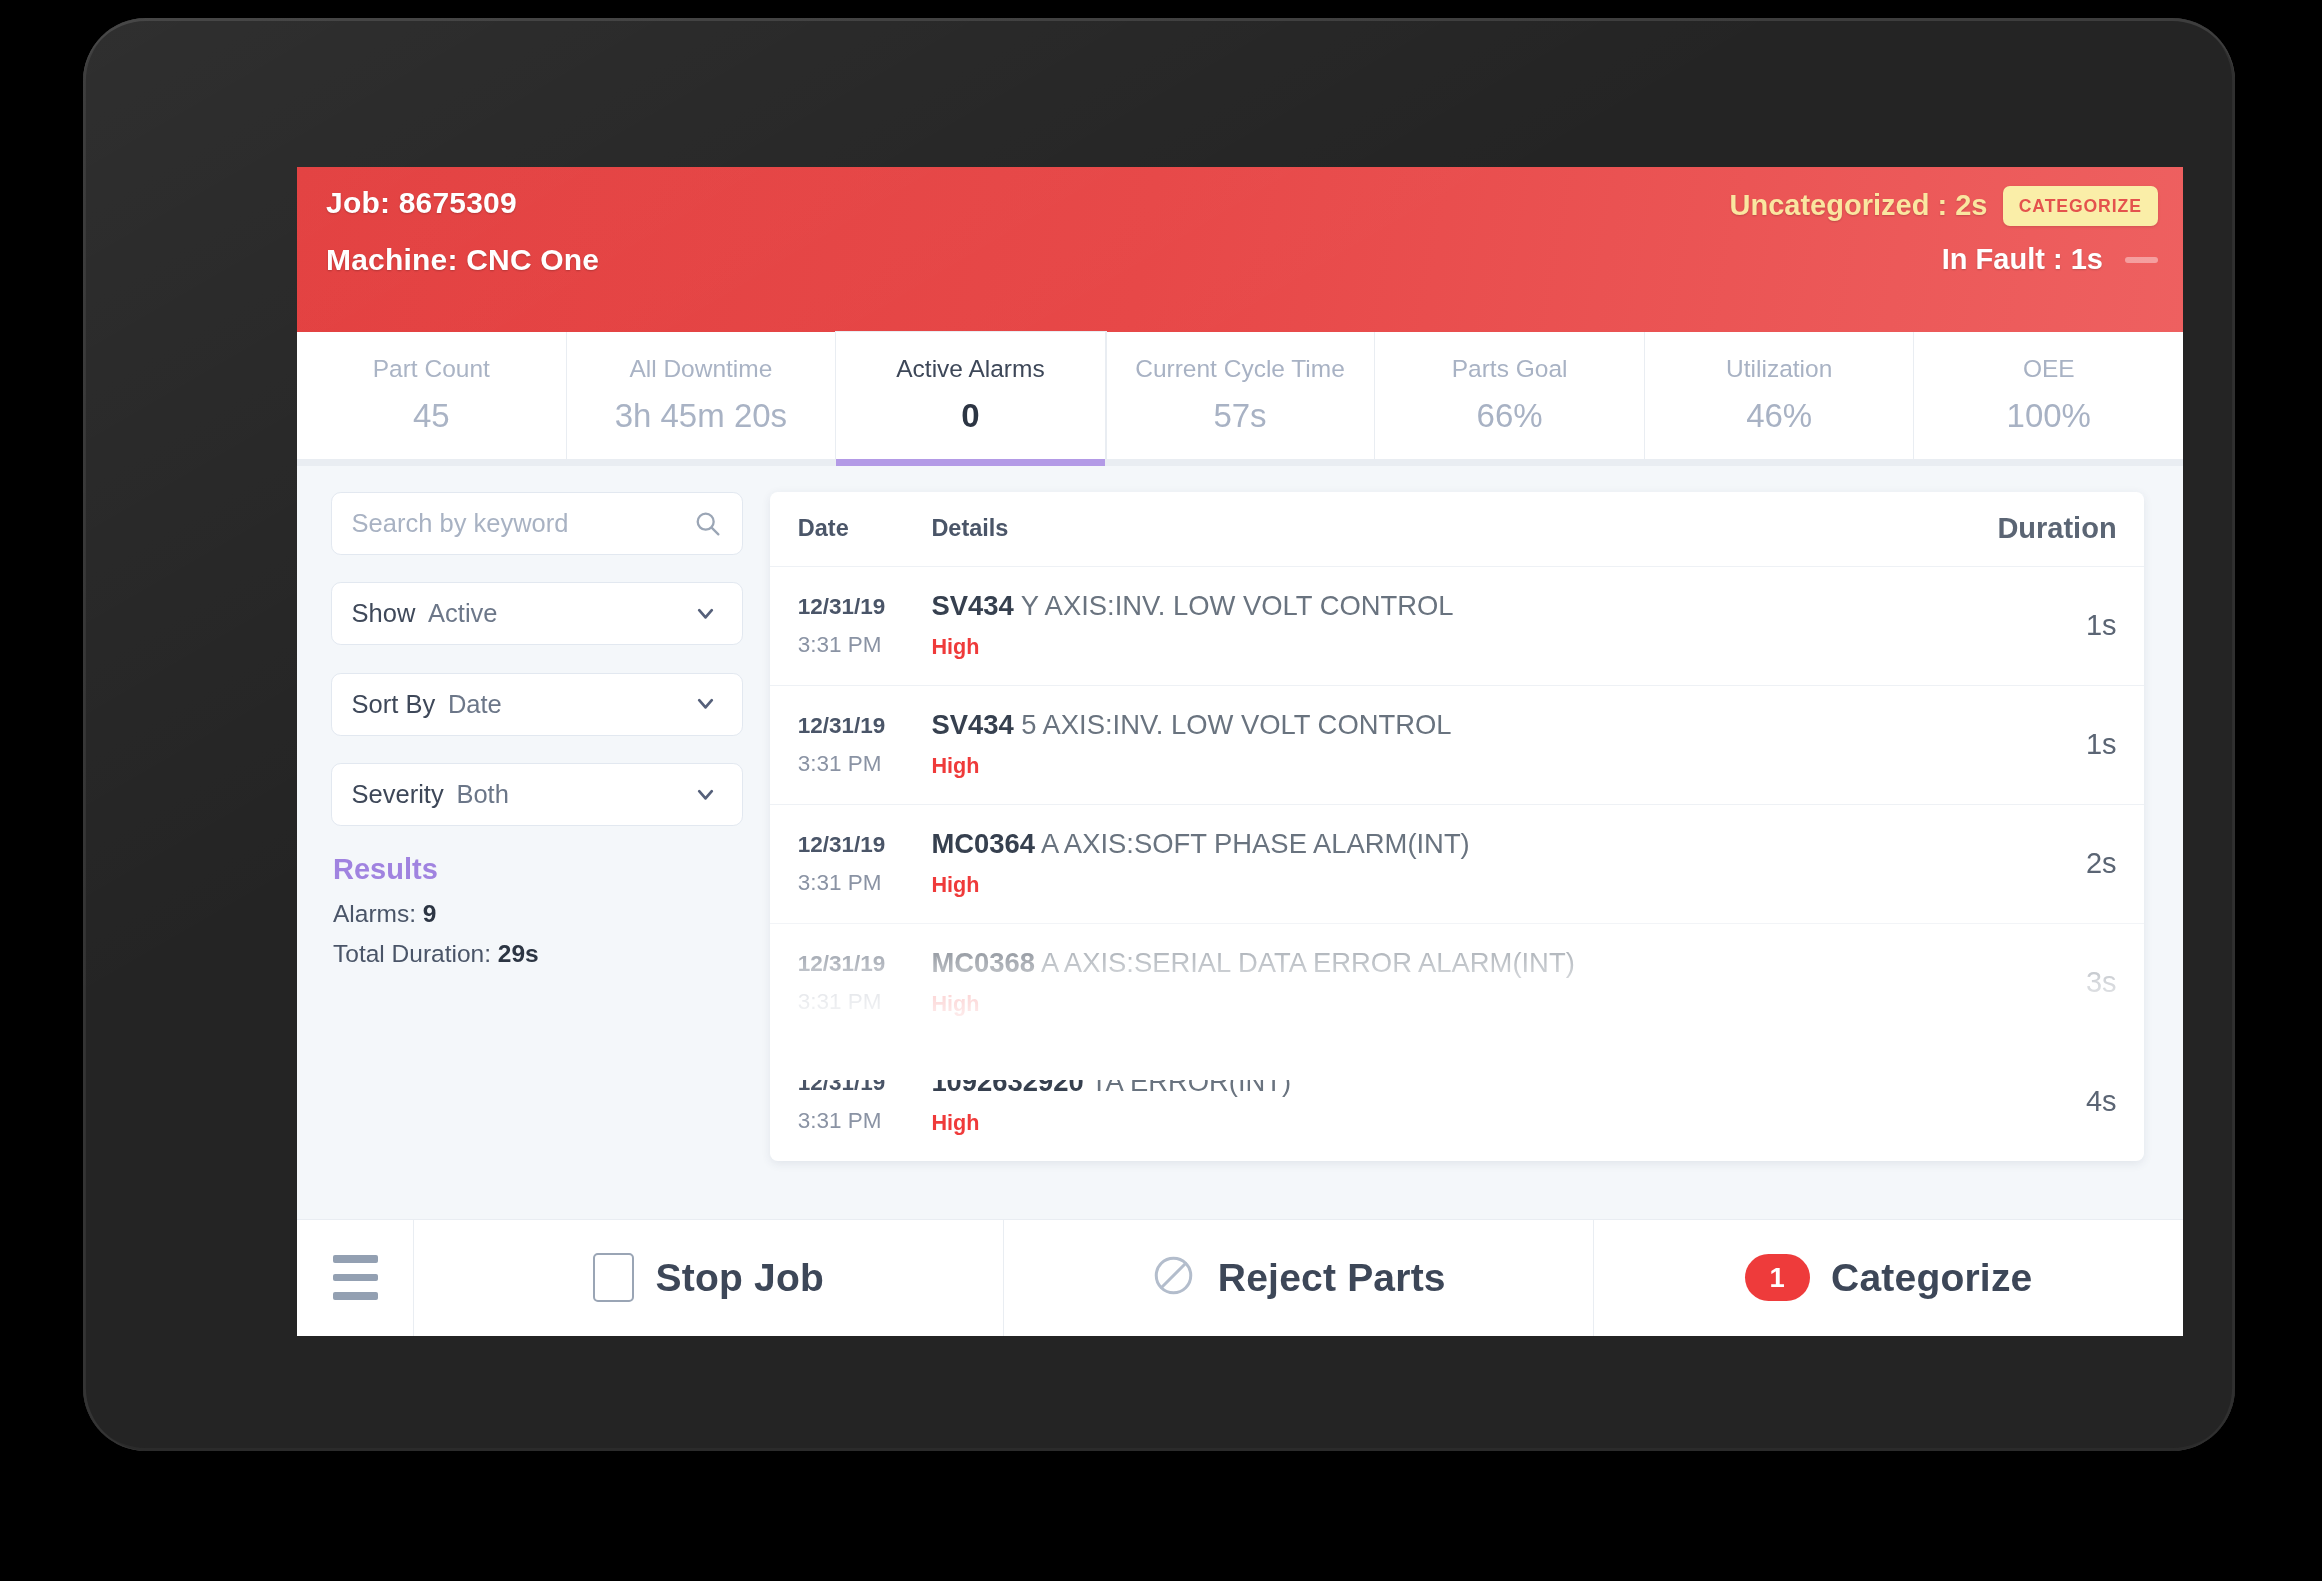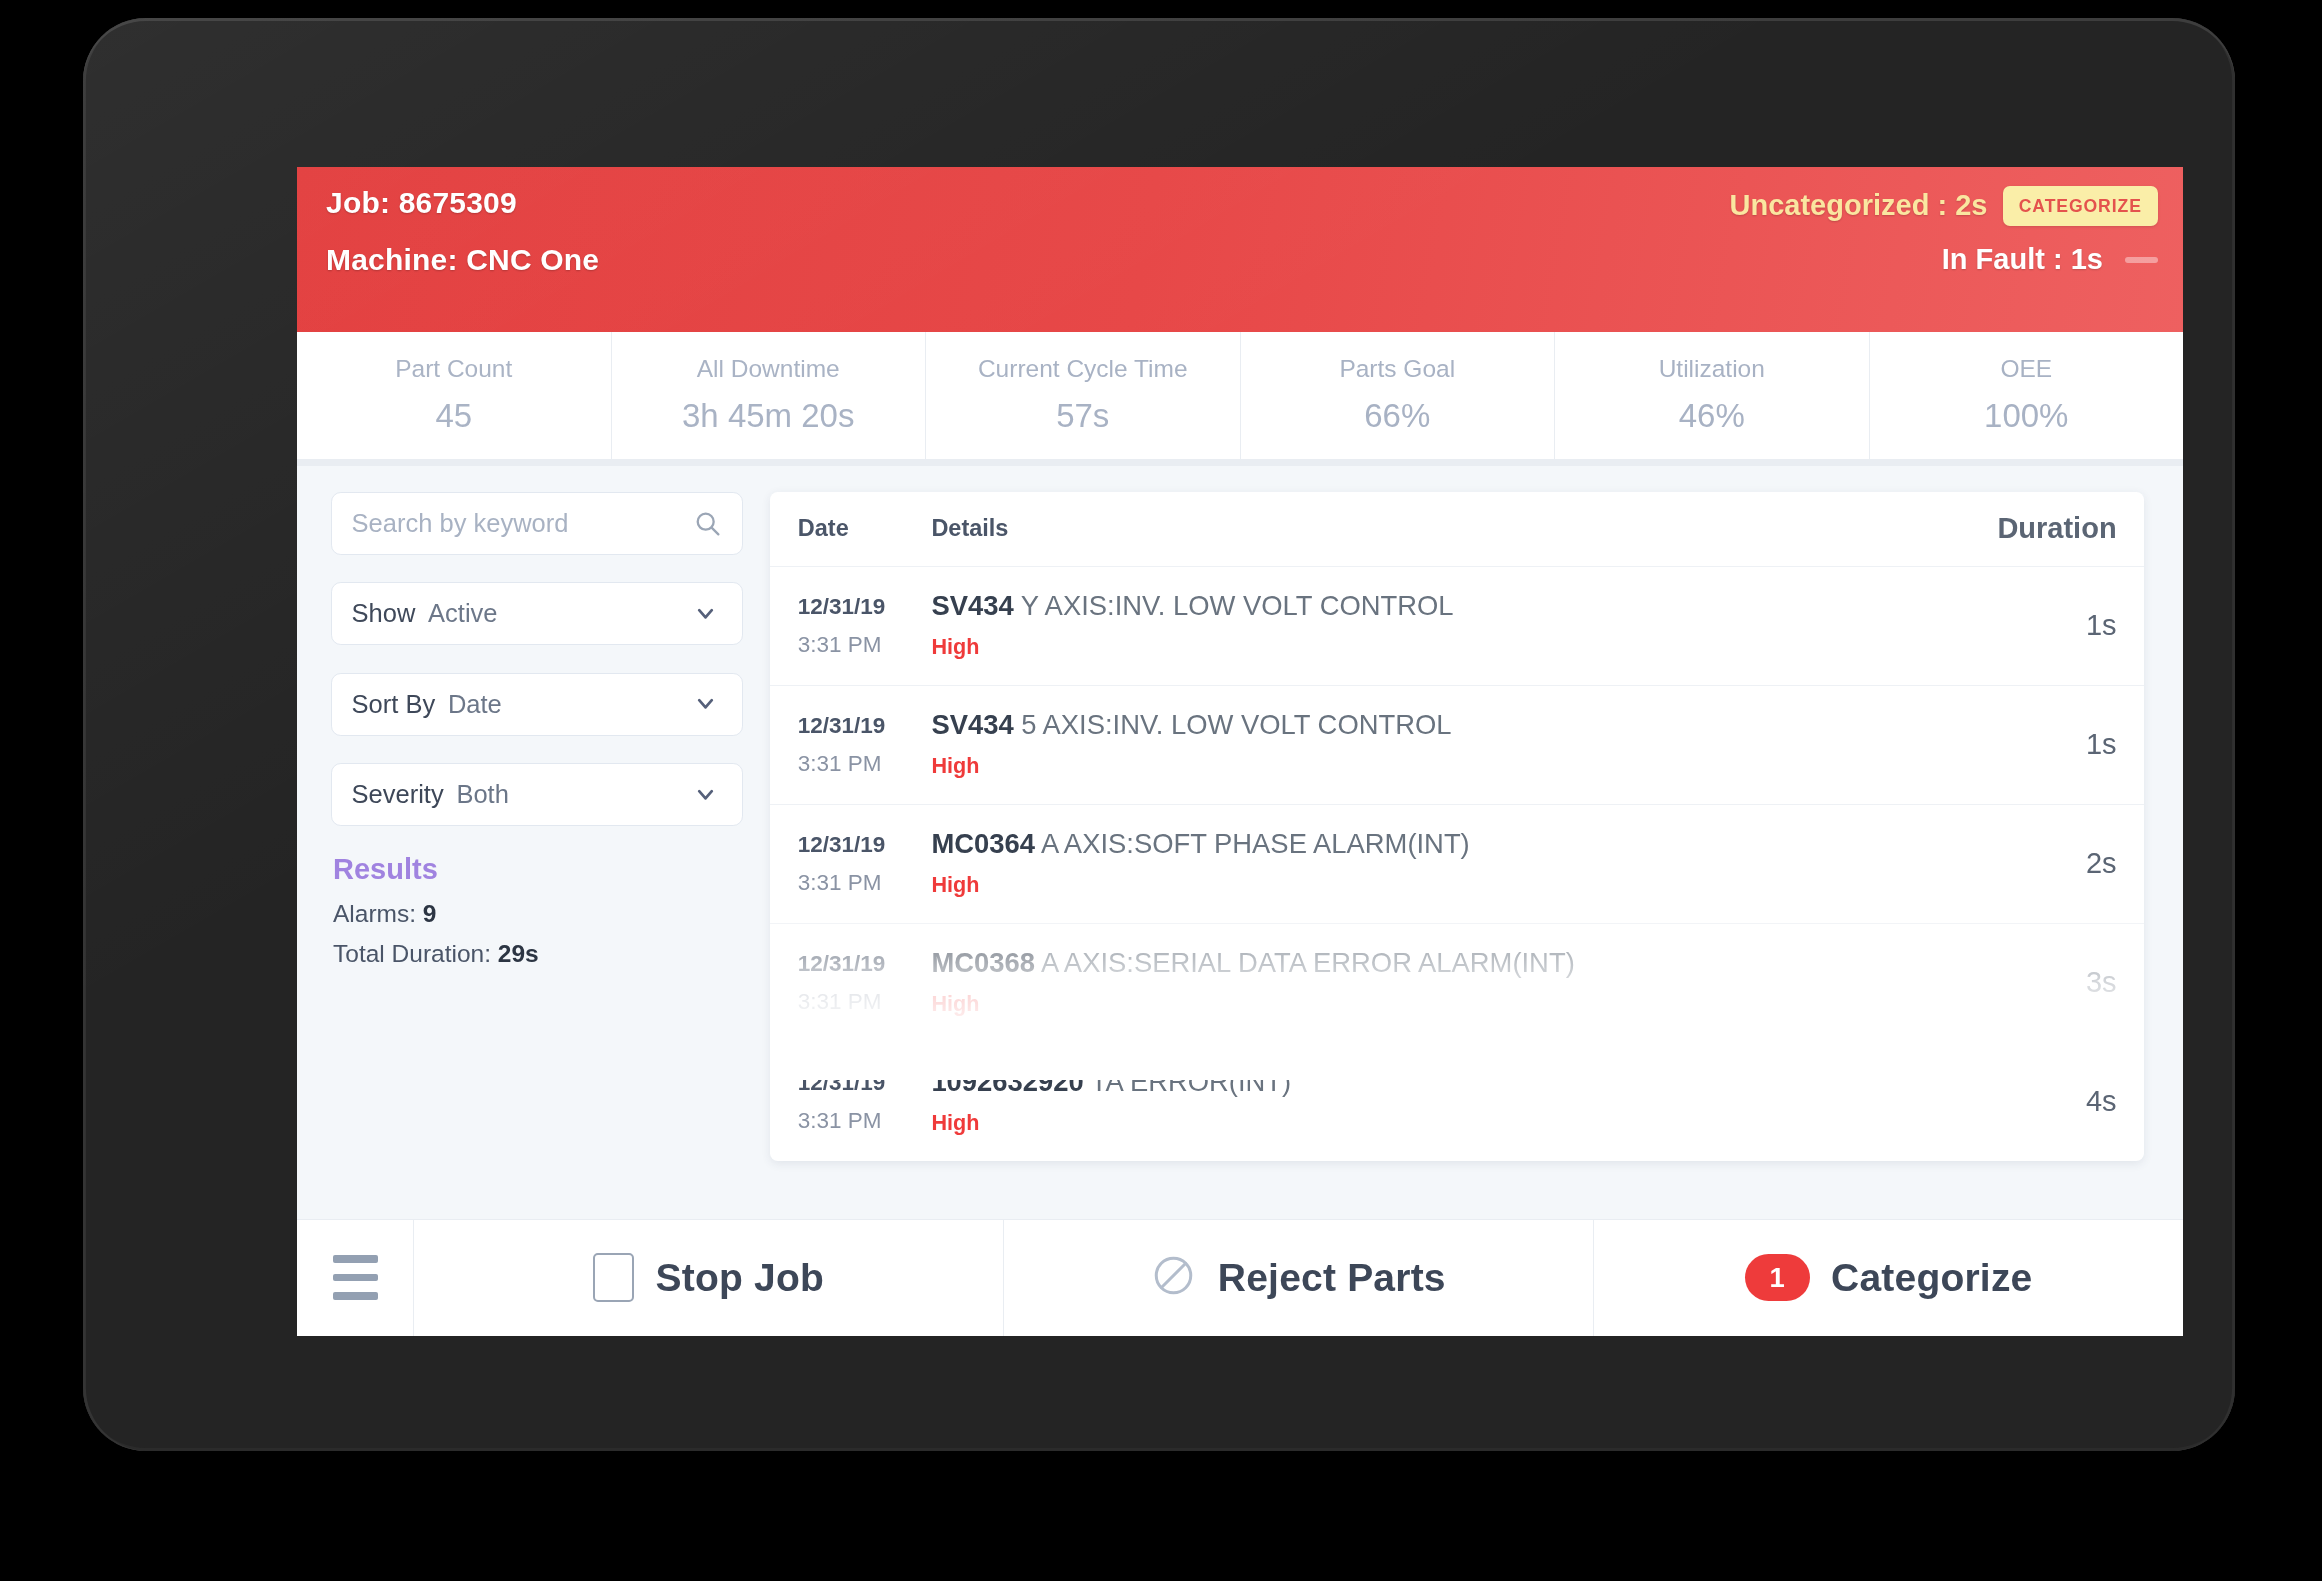--- a/index.html
+++ b/index.html
@@ -180,20 +180,24 @@
 
       <div class="tabs">
         <div class="tab">
           <span class="t-label">Part Count</span>
           <span class="t-value">45</span>
         </div>
         <div class="tab">
           <span class="t-label">All Downtime</span>
           <span class="t-value">3h 45m 20s</span>
         </div>
+        <div class="tab active">
+          <span class="t-label">Active Alarms</span>
+          <span class="t-value">0</span>
+        </div>
         <div class="tab">
           <span class="t-label">Current Cycle Time</span>
           <span class="t-value">57s</span>
         </div>
         <div class="tab">
           <span class="t-label">Parts Goal</span>
           <span class="t-value">66%</span>
         </div>
         <div class="tab">
           <span class="t-label">Utilization</span>

